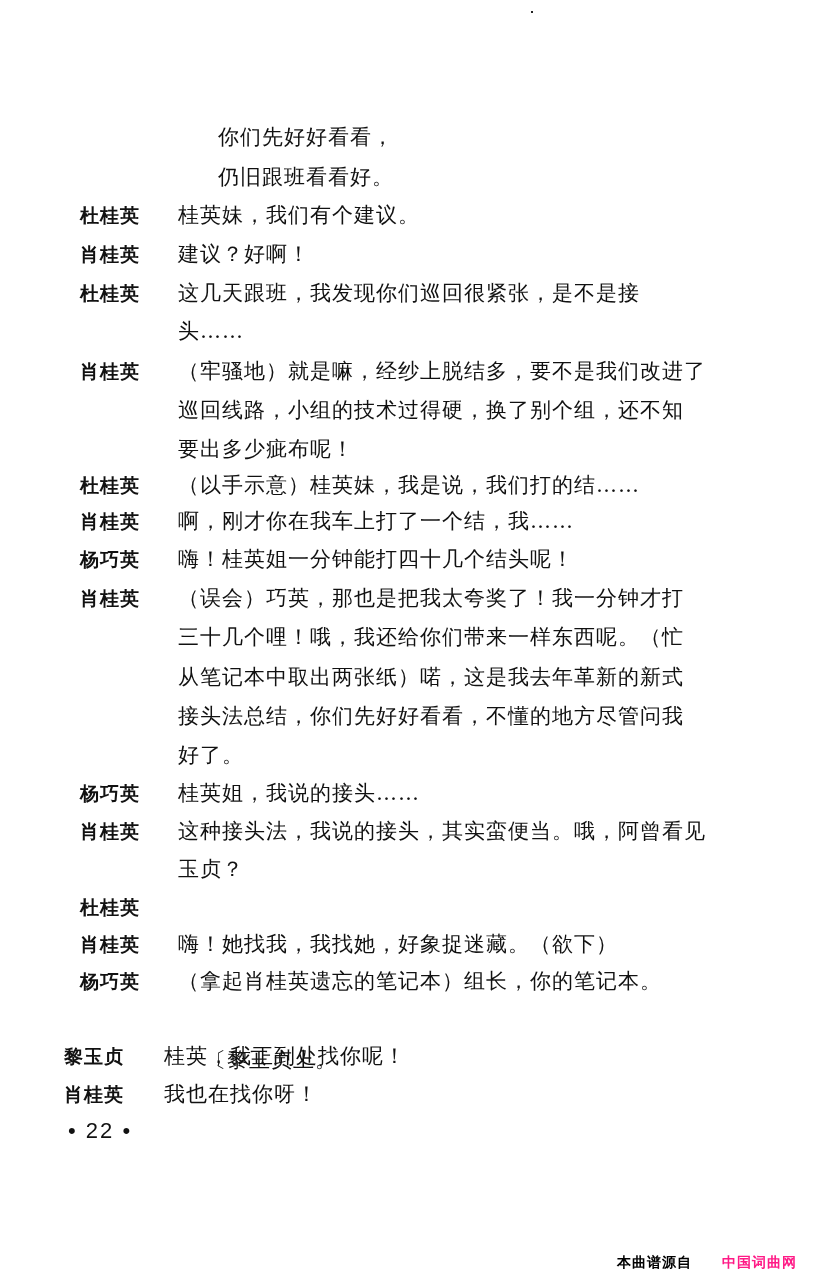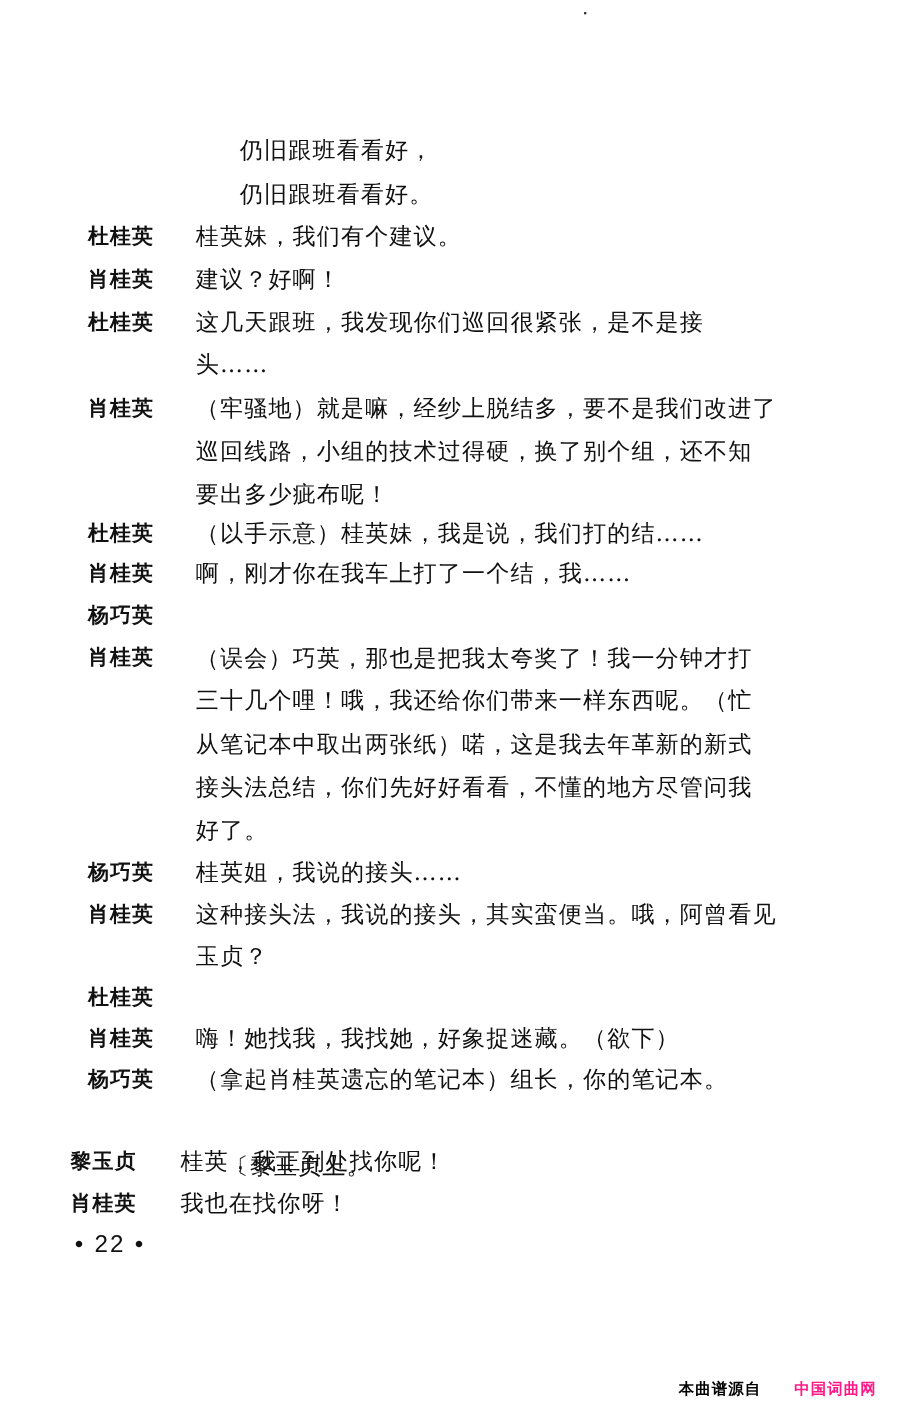--- a/index.html
+++ b/index.html
@@ -20,21 +20,21 @@
             font-weight: bold; font-size: 14px; letter-spacing: 1px; }
   .footer.src { left: 617px; color: #000; }
   .footer.site { left: 722px; color: #ff1a86; }
 </style>
 </head>
 <body>
 
 <div class="page">
   <div class="speck"></div>
 
-  <div class="line verse" style="top:123px">仍旧跟班看看好，</div>
+  <div class="line verse" style="top:123px">你们先好好看看，</div>
   <div class="line verse" style="top:163px">仍旧跟班看看好。</div>
 
   <div class="speaker" style="top:201px">杜桂英</div>
   <div class="line text" style="top:201px">桂英妹，我们有个建议。</div>
 
   <div class="speaker" style="top:240px">肖桂英</div>
   <div class="line text" style="top:240px">建议？好啊！</div>
 
   <div class="speaker" style="top:279px">杜桂英</div>
   <div class="line text" style="top:279px">这几天跟班，我发现你们巡回很紧张，是不是接</div>
@@ -45,20 +45,21 @@
   <div class="line text" style="top:396px">巡回线路，小组的技术过得硬，换了别个组，还不知</div>
   <div class="line text" style="top:435px">要出多少疵布呢！</div>
 
   <div class="speaker" style="top:471px">杜桂英</div>
   <div class="line text" style="top:471px">（以手示意）桂英妹，我是说，我们打的结……</div>
 
   <div class="speaker" style="top:507px">肖桂英</div>
   <div class="line text" style="top:507px">啊，刚才你在我车上打了一个结，我……</div>
 
   <div class="speaker" style="top:545px">杨巧英</div>
+  <div class="line text" style="top:545px">嗨！桂英姐一分钟能打四十几个结头呢！</div>
 
   <div class="speaker" style="top:584px">肖桂英</div>
   <div class="line text" style="top:623px">三十几个哩！哦，我还给你们带来一样东西呢。（忙</div>
   <div class="line text" style="top:584px">（误会）巧英，那也是把我太夸奖了！我一分钟才打</div>
   <div class="line text" style="top:663px">从笔记本中取出两张纸）喏，这是我去年革新的新式</div>
   <div class="line text" style="top:702px">接头法总结，你们先好好看看，不懂的地方尽管问我</div>
   <div class="line text" style="top:741px">好了。</div>
 
   <div class="speaker" style="top:779px">杨巧英</div>
   <div class="line text" style="top:779px">桂英姐，我说的接头……</div>

